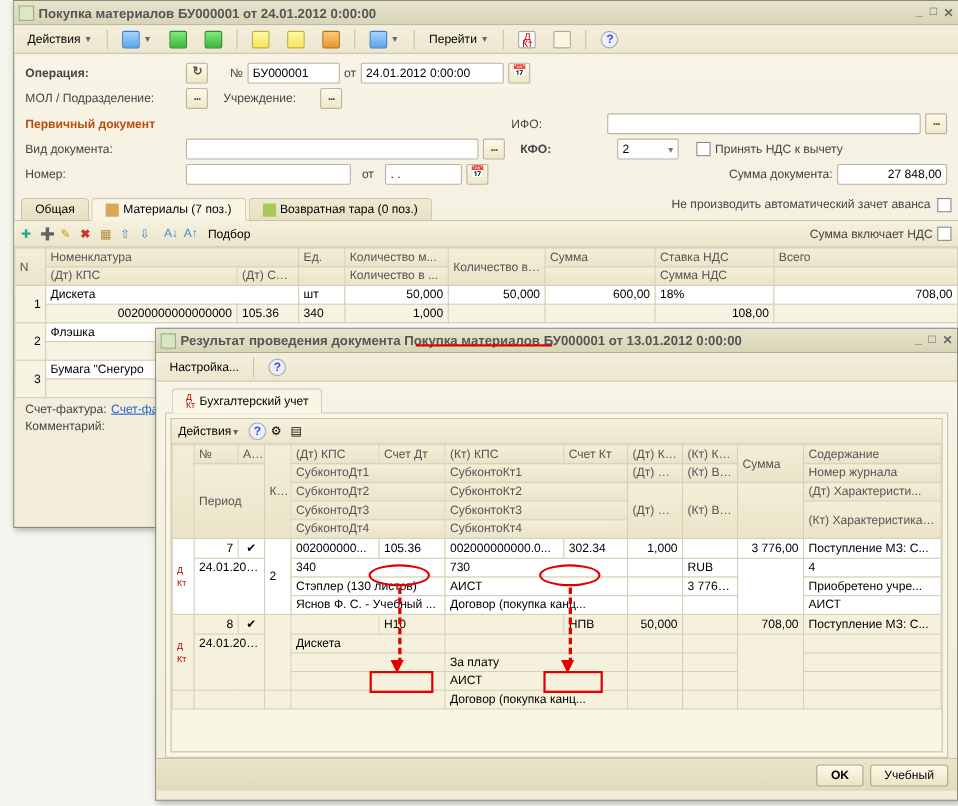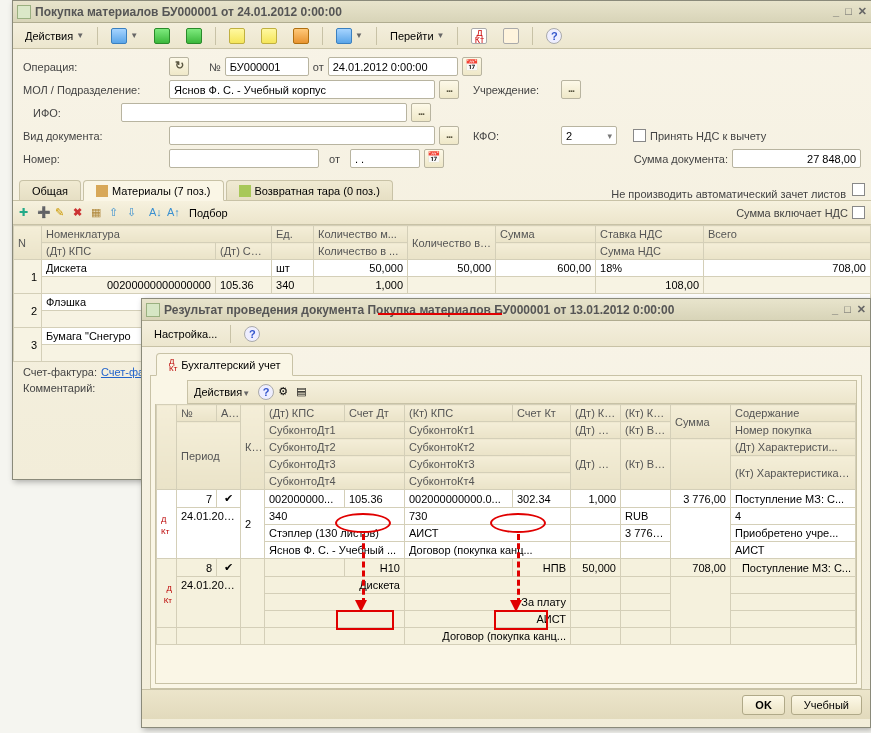--- a/index.html
+++ b/index.html
@@ -46,42 +46,42 @@
   .tbicon { width: 16px; height: 16px; display: inline-block; border: 1px solid #aaa; border-radius: 2px; }
   .tbicon.green { background: linear-gradient(#7eea7e,#3bb83b); border-color: #2a8a2a; }
   .tbicon.orange { background: linear-gradient(#ffc97a,#e89430); border-color: #b06f10; }
   .tbicon.yellow { background: linear-gradient(#fff8a0,#f5e65a); border-color: #c0b040; }
   .tbicon.blue { background: linear-gradient(#a6d4ff,#5aa5e8); border-color: #3a80c0; }
   .tbicon.question { background: #eef; color: #35c; text-align: center; line-height: 14px; font-weight: bold; border-radius: 8px; }
   .tbicon.dk { background: #fff; color: #c00; font-size: 9px; line-height: 7px; text-align: center; padding-top:1px;}
   .form-area { padding: 8px 10px; }
   .form-row { display: flex; align-items: center; margin-bottom: 4px; gap: 4px; }
   .form-label { color: #444; }
-  .form-label.bold { font-weight: normal; }
+  .form-label.bold { font-weight: bold; }
   .input {
     border: 1px solid #b8b4a0;
     background: #fff;
     height: 19px;
     padding: 0 4px;
     display: flex; align-items: center;
     border-radius: 2px;
   }
   .input.dd::after { content: "▾"; margin-left: auto; color: #777; font-size: 9px; }
   .btn-ellipsis {
     width: 20px; height: 19px;
     border: 1px solid #b8b4a0;
     background: linear-gradient(#fdf9e8,#efe8c8);
     text-align: center; line-height: 15px;
     border-radius: 2px; cursor: pointer;
     font-weight: bold; color: #5a5640;
     letter-spacing: -1px;
   }
   .red-heading { color: #bb4c10; font-weight: bold; }
   .tabs {
-    display: flex; align-items: flex-end;
+    display: flex; align-items: flex-start;
     border-bottom: 1px solid #c8c2a6;
     padding: 0 6px; gap: 2px;
   }
   .tab {
     padding: 4px 12px 3px 12px;
     border: 1px solid #c8c2a6;
     border-bottom: none;
     border-radius: 4px 4px 0 0;
     background: linear-gradient(#f0ead2,#e6dfc4);
     cursor: pointer;
@@ -113,21 +113,21 @@
     overflow: hidden; white-space: nowrap; text-overflow: ellipsis;
   }
   .table th {
     background: linear-gradient(#f4eed8,#eae3c8);
     font-weight: normal;
     color: #555;
   }
   .table td { background: #fff; }
   .table td.striped { background: #f7f3e3; }
   .table td.right { text-align: right; }
-  .rowstripe td { background: #f5f1dd; text-align: right; }
+  .rowstripe td { background: #f5f1dd; }
   .link { color: #2264cc; text-decoration: underline; cursor: pointer; }
   .checkbox { width: 13px; height: 13px; border: 1px solid #888; background: #fff; display: inline-block; vertical-align: middle; }
   .bottom-bar {
     height: 30px;
     background: linear-gradient(#ece5cb,#e2dabc);
     border-top: 1px solid #c8c2a6;
     display: flex; align-items: center; justify-content: flex-end;
     padding: 0 8px; gap: 6px;
   }
   .button {
@@ -241,84 +241,82 @@
         </div>
       <span class="form-label">от</span>
       <div class="input" style="width:130px;">
           <span>24.01.2012 0:00:00</span>
         </div>
       <span class="btn-ellipsis">📅</span>
     </div>
 
     <div class="form-row">
       <span class="form-label" style="width:142px;">МОЛ / Подразделение:</span>
-      <div class="input" style="width:266px;">
-          <span>Яснов Ф. С. - Учебный корпус</span>
-        </div>
       <span class="btn-ellipsis">...</span>
       <span style="width:6px;"></span>
       <span class="form-label" style="width:84px;">Учреждение:</span>
       <span class="btn-ellipsis">...</span>
     </div>
 
     <div class="form-row">
+      <span class="red-heading" style="width:430px;">Первичный документ</span>
       <span style="width:6px;"></span>
       <span class="form-label" style="width:84px;">ИФО:</span>
       <div class="input" style="width:286px;">
           <span></span>
         </div>
       <span class="btn-ellipsis">...</span>
     </div>
 
     <div class="form-row">
       <span class="form-label" style="width:142px;">Вид документа:</span>
       <div class="input" style="width:266px;">
           <span></span>
         </div>
       <span class="btn-ellipsis">...</span>
       <span style="width:6px;"></span>
-      <span class="form-label" style="width:84px;">КФО:</span>
+      <span class="form-label" style="width:84px;font-weight:bold;">КФО:</span>
       <div class="input dd" style="width:56px;">
           <span>2</span>
         </div>
       <span style="width:8px;"></span>
       <span class="checkbox"></span>
       <span class="form-label">Принять НДС к вычету</span>
     </div>
 
     <div class="form-row">
       <span class="form-label" style="width:142px;">Номер:</span>
       <div class="input" style="width:150px;"></div>
       <span class="form-label" style="margin:0 6px;">от</span>
       <div class="input" style="width:70px;text-align:center;">
           <span>. .</span>
         </div>
       <span class="btn-ellipsis">📅</span>
       <span style="flex:1;"></span>
       <span class="form-label">Сумма документа:</span>
-      <div class="input" style="width:129px;justify-content:flex-end;">
+      <div class="input" style="width:100px;justify-content:flex-end;">
           <span>27 848,00</span>
         </div>
     </div>
   </div>
 
   <div class="tabs">
     <div class="tab">
         <span>Общая</span>
       </div>
     <div class="tab active">
         <span class="tinyicon" style="background:#d8a858;"></span>
         <span>Материалы (7 поз.)</span>
       </div>
     <div class="tab">
         <span class="tinyicon" style="background:#a8c858;"></span>
         <span>Возвратная тара (0 поз.)</span>
       </div>
     <span style="flex:1;"></span>
-    <span class="form-label" style="margin-right:4px;">Не производить автоматический зачет листов</span>
+    <span class="form-label" style="margin-right:4px;">Не производить автоматический зачет аванса</span>
     <span class="checkbox" style="margin-bottom:4px;"></span>
   </div>
 
   <div class="grid-toolbar">
     <span class="gicon add">✚</span>
     <span class="gicon add">➕</span>
     <span class="gicon pen">✎</span>
     <span class="gicon del">✖</span>
     <span class="gicon" style="color:#b0883c;">▦</span>
     <span class="gicon" style="color:#3a90d0;">⇧</span>
@@ -438,21 +436,21 @@
 
   <div style="padding:6px 8px 0 8px;">
     <div class="tabs">
       <div class="tab active">
           <span class="dk-small">Д<br>Кт</span>
           <span>Бухгалтерский учет</span>
         </div>
     </div>
 
     <div style="border:1px solid #c8c2a6;border-top:none;padding:4px;background:#faf6e6;">
-      <div class="grid-toolbar" style="border:1px solid #c8c2a6;margin-left:32px;">
+      <div class="grid-toolbar" style="border:1px solid #c8c2a6;">
         <span class="btn"><span>Действия</span><span class="dropdown-arrow">▼</span></span>
         <span class="sep"></span>
         <span class="btn"><span class="tbicon question">?</span></span>
         <span class="gicon">⚙</span>
         <span class="gicon">▤</span>
       </div>
 
       <div style="height:280px;overflow:auto;border:1px solid #c8c2a6;border-top:none;">
       <table class="table">
         <colgroup>
@@ -483,21 +481,21 @@
           <th>(Кт) Ко...</th>
           <th rowspan="2">Сумма</th>
           <th>Содержание</th>
         </tr>
         <tr>
           <th colspan="2" rowspan="4">Период</th>
           <th colspan="2">СубконтоДт1</th>
           <th colspan="2">СубконтоКт1</th>
           <th>(Дт) Ва...</th>
           <th>(Кт) Ва...</th>
-          <th>Номер покупка</th>
+          <th>Номер журнала</th>
         </tr>
         <tr>
           <th colspan="2">СубконтоДт2</th>
           <th colspan="2">СубконтоКт2</th>
           <th rowspan="3">(Дт) Вал. сумма</th>
           <th rowspan="3">(Кт) Вал. сумма</th>
           <th rowspan="3"></th>
           <th>(Дт) Характеристи...</th>
         </tr>
         <tr>

